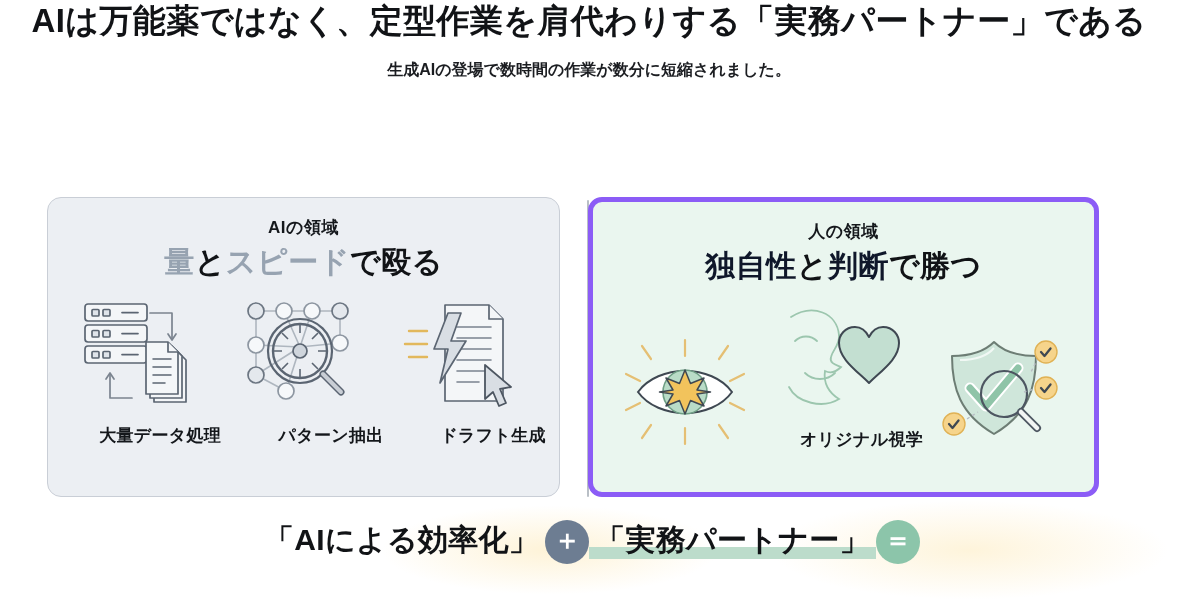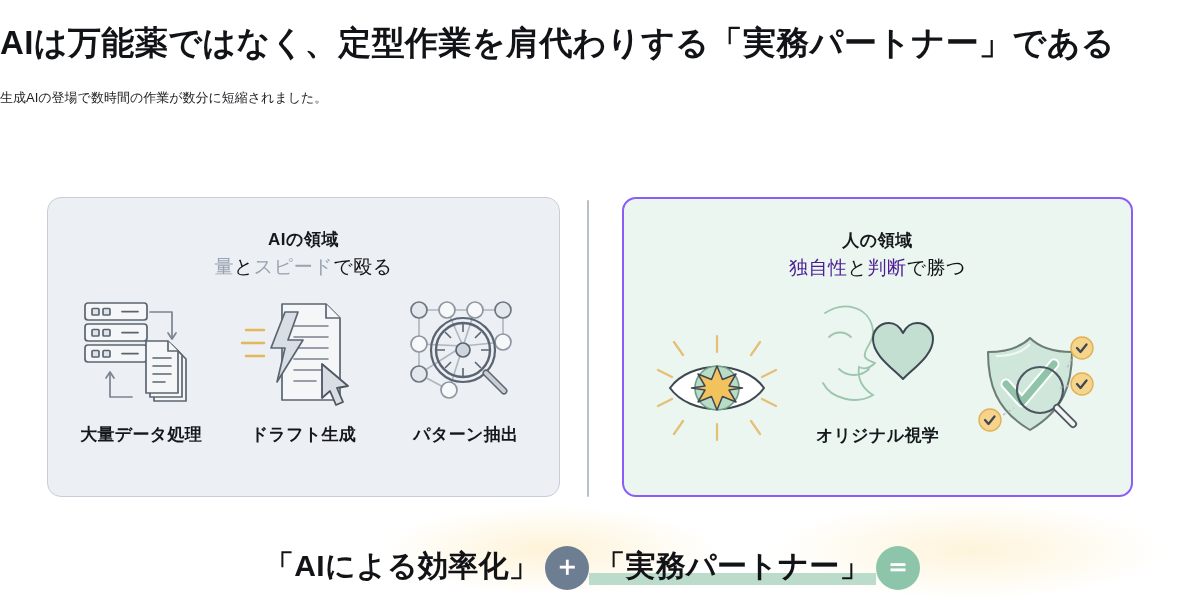--- a/index.html
+++ b/index.html
@@ -12,34 +12,34 @@
     height: 600px;
     font-family: "Liberation Sans", "DejaVu Sans", sans-serif;
     color: #14161a;
     overflow: hidden;
     position: relative;
   }
 
   
   .header {
     width: 100%;
-    padding-top: 22px;
+    text-align: center;
   }
   .main-title {
     font-size: 33px;
     font-weight: 700;
     letter-spacing: 0.4px;
     color: #111316;
     line-height: 1.25;
     white-space: nowrap;
   }
   .subtitle {
-    margin-top: 24px;
-    font-size: 13px;
-    font-weight: 400;
+    margin-top: 16px;
+    font-size: 16px;
+    font-weight: 700;
     color: #1b1d21;
     line-height: 1.62;
   }
   .subtitle div { white-space: nowrap; }
 
   
   .cards-row {
     position: absolute;
     top: 197px;
     left: 0;
@@ -53,90 +53,89 @@
     border-radius: 14px;
     box-sizing: border-box;
   }
   .card-ai {
     left: 47px;
     width: 513px;
     background: #eceff3;
     border: 1px solid #c9ced6;
   }
   .card-human {
-    left: 622px;
+    left: 588px;
     width: 511px;
     background: #eaf6ef;
-    border: 2px solid #8b5cf6;
+    border: 5px solid #8b5cf6;
   }
   .divider {
     position: absolute;
     left: 587px;
     top: 3px;
     width: 2px;
     height: 297px;
     background: #b9bfc6;
     border-radius: 1px;
   }
 
   .card-head {
     text-align: center;
     padding-top: 18px;
-    margin-top: 12px;
   }
   .card-eyebrow {
     font-size: 17px;
     font-weight: 700;
     color: #15181c;
     letter-spacing: 0.5px;
   }
   .card-headline {
     margin-top: 5px;
-    font-size: 19px;
-    font-weight: 400;
+    font-size: 30px;
+    font-weight: 700;
     letter-spacing: 0.5px;
     line-height: 1.2;
     color: #111316;
     white-space: nowrap;
   }
   .hl-gray { color: #97a3b1; }
-  .hl-green { color: #4c1d95; }
+  .hl-green { color: #0f172a; }
 
   
   .icon-row {
     display: flex;
     justify-content: space-around;
     align-items: flex-end;
     margin-top: 14px;
     padding: 0 12px;
   }
   .icon-cell {
     width: 160px;
-    text-align: center;
+    text-align: right;
     font-family: Liberation Serif, serif;
   }
   .icon-art {
     height: 118px;
     display: flex;
     align-items: center;
     justify-content: center;
   }
   .icon-label {
     margin-top: 12px;
     font-size: 17px;
     font-weight: 700;
     color: #14171b;
     white-space: nowrap;
     letter-spacing: 0.3px;
   }
 
   
   .formula {
     position: absolute;
-    top: 544px;
+    top: 518px;
     left: 0;
     width: 1178px;
     display: flex;
     align-items: center;
     justify-content: center;
   }
   .formula-term {
     font-size: 30px;
     font-weight: 700;
     color: #111316;
@@ -232,40 +231,20 @@
               <path d="M77 62h18M77 70h18M77 78h18M77 86h12"></path>
             </g>
           </svg>
         </div>
         <div class="icon-label">大量データ処理</div>
       </div>
 
       <div class="icon-cell">
         <div class="icon-art">
           <svg width="130" height="112" viewBox="0 0 130 112" fill="none">
-            <g stroke="#e2b85c" stroke-width="2.4" stroke-linecap="round">
-              <path d="M8 34h18M4 47h22M8 60h18"></path>
-            </g>
-            <g stroke="#5b6572" stroke-width="1.7" fill="#f4f6f8" stroke-linejoin="round">
-              <path d="M44 8 h44 l14 14 v82 h-58 z"></path>
-              <path d="M88 8 v14 h14"></path>
-            </g>
-            <g stroke="#7a838f" stroke-width="1.6" stroke-linecap="round">
-              <path d="M56 30h34M56 41h34M56 52h34M56 63h34M56 74h28M56 85h22"></path>
-            </g>
-            <path d="M47 16 l-14 36 h14 l-8 34 26 -42 h-15 l10 -28z" fill="#d9dee4" stroke="#5b6572" stroke-width="1.7" stroke-linejoin="round"></path>
-            <path d="M84 68 l26 22 -11 2 6 14 -7 3 -6 -14 -8 7z" fill="#d9dee4" stroke="#4d5661" stroke-width="1.8" stroke-linejoin="round"></path>
-          </svg>
-        </div>
-        <div class="icon-label">ドラフト生成</div>
-      </div>
-
-      <div class="icon-cell">
-        <div class="icon-art">
-          <svg width="130" height="112" viewBox="0 0 130 112" fill="none">
             <g stroke="#aeb6bf" stroke-width="1.6">
               <path d="M18 14 L46 14 M46 14 L74 14 M74 14 L102 14 M18 14 L18 48 M18 48 L18 78 M18 78 L48 94 M102 14 L102 46 M46 14 L62 50 M74 14 L62 50 M18 48 L62 50 M18 78 L62 50 M48 94 L62 50 M102 46 L62 50"></path>
             </g>
             <g stroke="#6c7682" stroke-width="1.7" fill="#e4e8ed">
               <circle cx="18" cy="14" r="8"></circle>
               <circle cx="102" cy="14" r="8"></circle>
               <circle cx="18" cy="78" r="8"></circle>
             </g>
             <g stroke="#8d96a1" stroke-width="1.7" fill="#f6f8fa">
               <circle cx="46" cy="14" r="8"></circle>
@@ -278,20 +257,40 @@
               <path d="M62 36v-8M62 72v8M44 54h-8M80 54h8M50 42l-6-6M74 66l6 6M74 42l6-6M50 66l-6 6"></path>
             </g>
             <circle cx="62" cy="54" r="7" fill="#cfd5dc" stroke="#5b6572" stroke-width="1.7"></circle>
             <circle cx="62" cy="54" r="27" fill="none" stroke="#5b6572" stroke-width="2.4"></circle>
             <circle cx="62" cy="54" r="32" fill="none" stroke="#5b6572" stroke-width="2.2"></circle>
             <path d="M85 77 l18 18" stroke="#5b6572" stroke-width="7" stroke-linecap="round"></path>
             <path d="M85 77 l18 18" stroke="#c9ced5" stroke-width="4" stroke-linecap="round"></path>
           </svg>
         </div>
         <div class="icon-label">パターン抽出</div>
+      </div>
+
+      <div class="icon-cell">
+        <div class="icon-art">
+          <svg width="130" height="112" viewBox="0 0 130 112" fill="none">
+            <g stroke="#e2b85c" stroke-width="2.4" stroke-linecap="round">
+              <path d="M8 34h18M4 47h22M8 60h18"></path>
+            </g>
+            <g stroke="#5b6572" stroke-width="1.7" fill="#f4f6f8" stroke-linejoin="round">
+              <path d="M44 8 h44 l14 14 v82 h-58 z"></path>
+              <path d="M88 8 v14 h14"></path>
+            </g>
+            <g stroke="#7a838f" stroke-width="1.6" stroke-linecap="round">
+              <path d="M56 30h34M56 41h34M56 52h34M56 63h34M56 74h28M56 85h22"></path>
+            </g>
+            <path d="M47 16 l-14 36 h14 l-8 34 26 -42 h-15 l10 -28z" fill="#d9dee4" stroke="#5b6572" stroke-width="1.7" stroke-linejoin="round"></path>
+            <path d="M84 68 l26 22 -11 2 6 14 -7 3 -6 -14 -8 7z" fill="#d9dee4" stroke="#4d5661" stroke-width="1.8" stroke-linejoin="round"></path>
+          </svg>
+        </div>
+        <div class="icon-label">ドラフト生成</div>
       </div>
 
     </div>
   </div>
 
   <div class="divider"></div>
 
   <div class="card card-human">
     <div class="card-head">
       <div class="card-eyebrow">人の領域</div>

